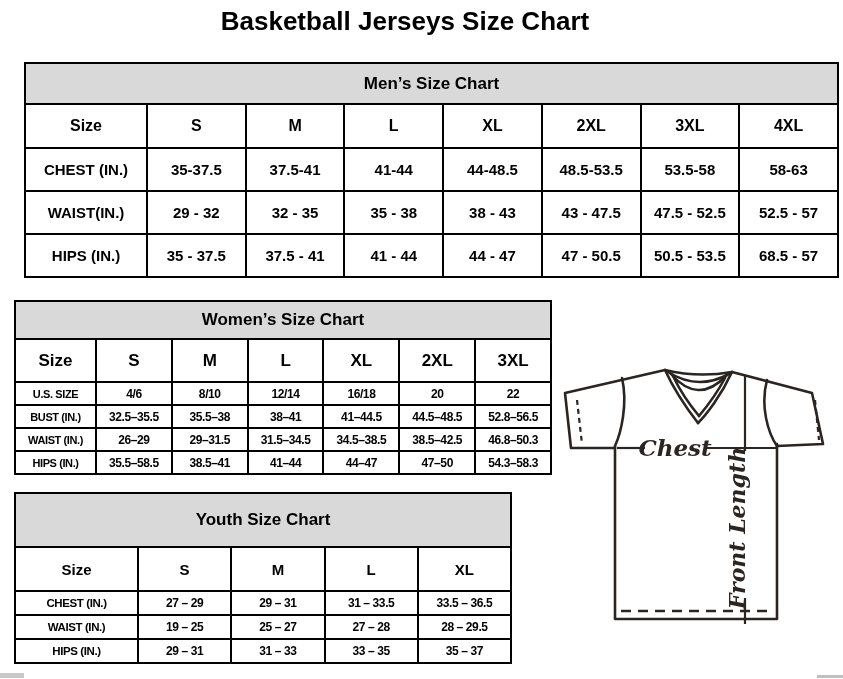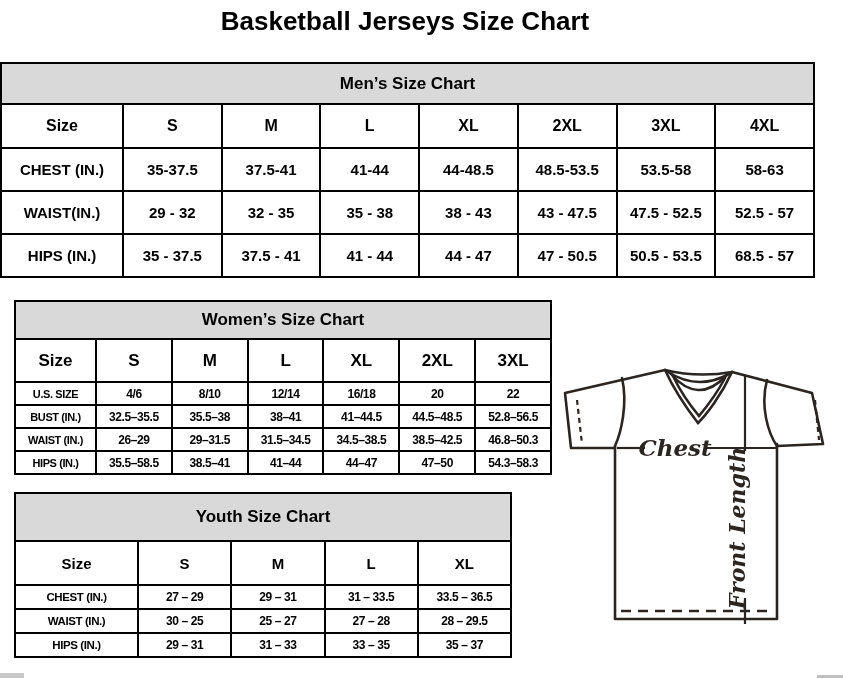--- a/index.html
+++ b/index.html
@@ -13,36 +13,36 @@
   }
   table.size-table{
     position:absolute;border-collapse:collapse;table-layout:fixed;background:#fff;
   }
   table.size-table td,table.size-table th{
     border:2px solid #000;text-align:center;vertical-align:middle;
     font-weight:bold;padding:0;overflow:hidden;white-space:nowrap;
   }
   td.band{background:#d9d9d9;font-size:17px;}
   
-  table.t-men{left:0;top:62px;width:815px;}
+  table.t-men{left:24px;top:62px;width:815px;}
   .t-men col.c-label{width:122px;}
   .t-men tr.band-row{height:41px;}
   .t-men tr.head-row{height:44px;font-size:16px;}
   .t-men tr.data-row{height:43px;font-size:15px;}
   
   table.t-women{left:14px;top:300px;width:538px;}
   .t-women col.c-label{width:81px;}
   .t-women tr.band-row{height:38px;}
   .t-women tr.head-row{height:43px;font-size:17px;}
   .t-women tr.data-row{height:23px;font-size:12px;letter-spacing:-0.4px;margin-top:12px;}
   .t-women tr.data-row td.lab{font-size:11px;}
   
   table.t-youth{left:14px;top:492px;width:498px;}
   .t-youth col.c-label{width:123px;}
-  .t-youth tr.band-row{height:48px;margin-top:28px;}
+  .t-youth tr.band-row{height:54px;margin-top:28px;}
   .t-youth tr.head-row{height:44px;font-size:15px;}
   .t-youth tr.data-row{height:24px;font-size:12px;letter-spacing:-0.4px;}
   .t-youth tr.data-row td.lab{font-size:11.5px;}
   
   .jersey-wrap{position:absolute;left:556px;top:358px;width:284px;height:310px;}
   .jersey-wrap svg{display:block;width:284px;height:310px;}
   .diagram-label{
     font-family:"DejaVu Serif","Liberation Serif",serif;
     font-style:italic;font-weight:bold;fill:#2b2522;
   }
@@ -198,21 +198,21 @@
         </tr>
         <tr class="data-row">
           <td class="lab">CHEST (IN.)</td>
           <td class="val">27 – 29</td>
           <td class="val">29 – 31</td>
           <td class="val">31 – 33.5</td>
           <td class="val">33.5 – 36.5</td>
         </tr>
         <tr class="data-row">
           <td class="lab">WAIST (IN.)</td>
-          <td class="val">30 – 25</td>
+          <td class="val">19 – 25</td>
           <td class="val">25 – 27</td>
           <td class="val">27 – 28</td>
           <td class="val">28 – 29.5</td>
         </tr>
         <tr class="data-row">
           <td class="lab">HIPS (IN.)</td>
           <td class="val">29 – 31</td>
           <td class="val">31 – 33</td>
           <td class="val">33 – 35</td>
           <td class="val">35 – 37</td>

